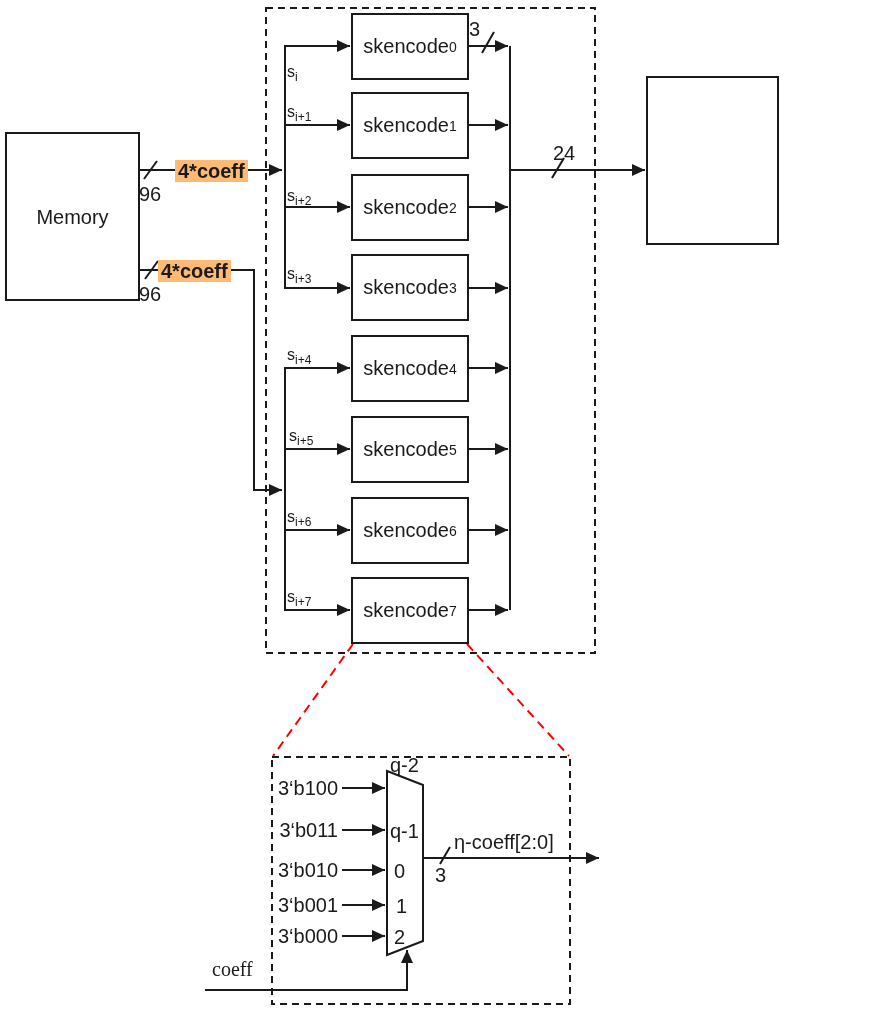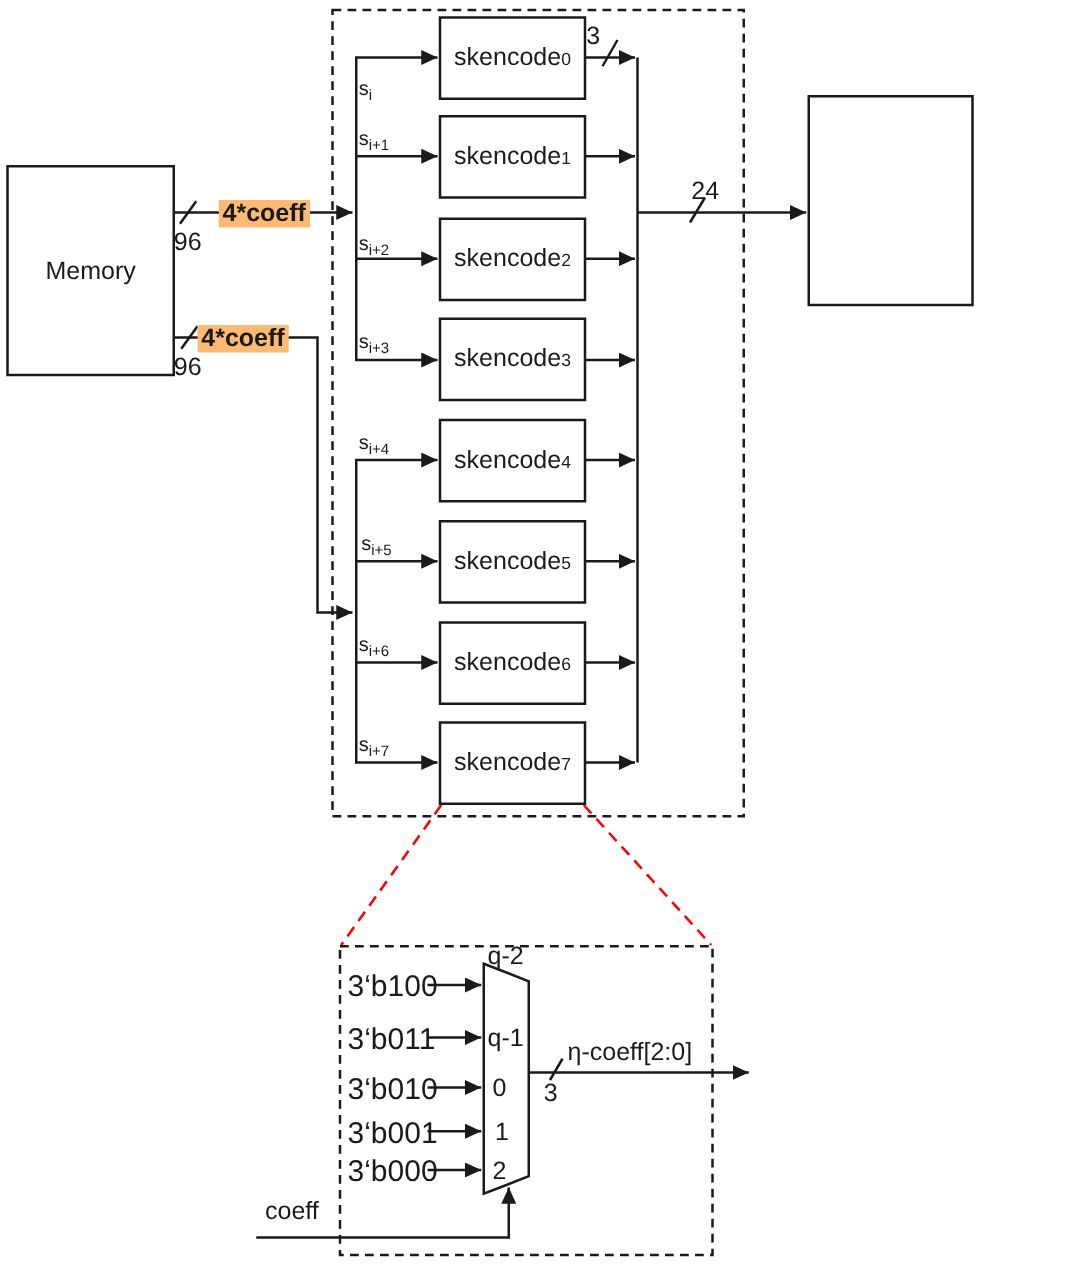--- a/index.html
+++ b/index.html
@@ -8,21 +8,21 @@
     font-family:"Liberation Sans",sans-serif;color:#1a1a1a;overflow:hidden;
   }
   .layer{position:absolute;left:0;top:0;}
   .lbl{position:absolute;font-size:20px;line-height:1.1;white-space:nowrap;}
   .boxlbl{position:absolute;display:flex;align-items:center;justify-content:center;
           font-size:20px;white-space:nowrap;}
   sub{font-size:14px;line-height:0;}
   .s-lbl{position:absolute;font-size:16px;line-height:1;white-space:nowrap;}
   .s-lbl sub{font-size:12px;}
   .inline-bus{background:#fdba74;padding:0 3px;font-weight:bold;}
-  .mux-sig{position:absolute;width:60px;text-align:right;font-size:24px;line-height:1;}
+  .mux-sig{position:absolute;width:60px;text-align:right;font-size:20px;line-height:1;}
   .mux-port{position:absolute;font-size:20px;line-height:1;}
   .num{font-size:20px;}
 </style>
 </head>
 <body>
 
 <div class="canvas">
 
   <svg class="layer" width="870" height="1029" viewBox="0 0 870 1029">
     <defs>
@@ -164,15 +164,15 @@
   <div class="mux-sig" style="left:278px;top:926px;">3‘b000</div>
 
   <div class="mux-port" style="left:390px;top:755px;">q-2</div>
   <div class="mux-port" style="left:390px;top:821px;">q-1</div>
   <div class="mux-port" style="left:394px;top:861px;">0</div>
   <div class="mux-port" style="left:396px;top:896px;">1</div>
   <div class="mux-port" style="left:394px;top:927px;">2</div>
 
   <div class="lbl" style="left:454px;top:831px;">η-coeff[2:0]</div>
   <div class="lbl num" style="left:435px;top:864px;">3</div>
-  <div class="lbl" style="left:212px;top:958px;">coeff</div>
+  <div class="lbl" style="left:212px;top:958px;font-family:Liberation Serif, serif;">coeff</div>
 
 </div>
 
 </body></html>

